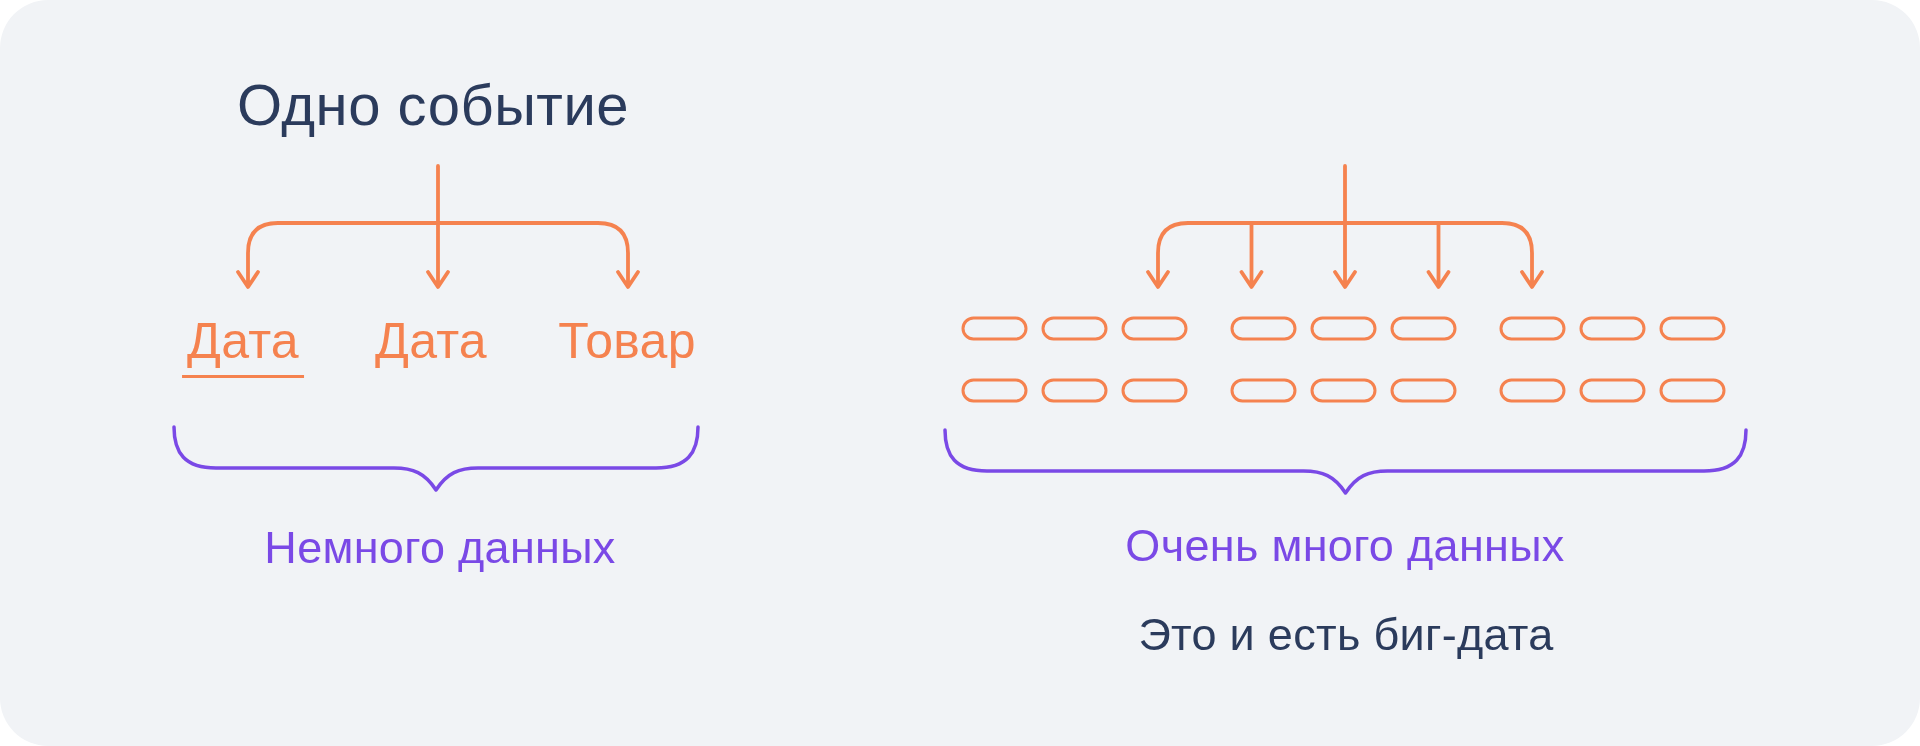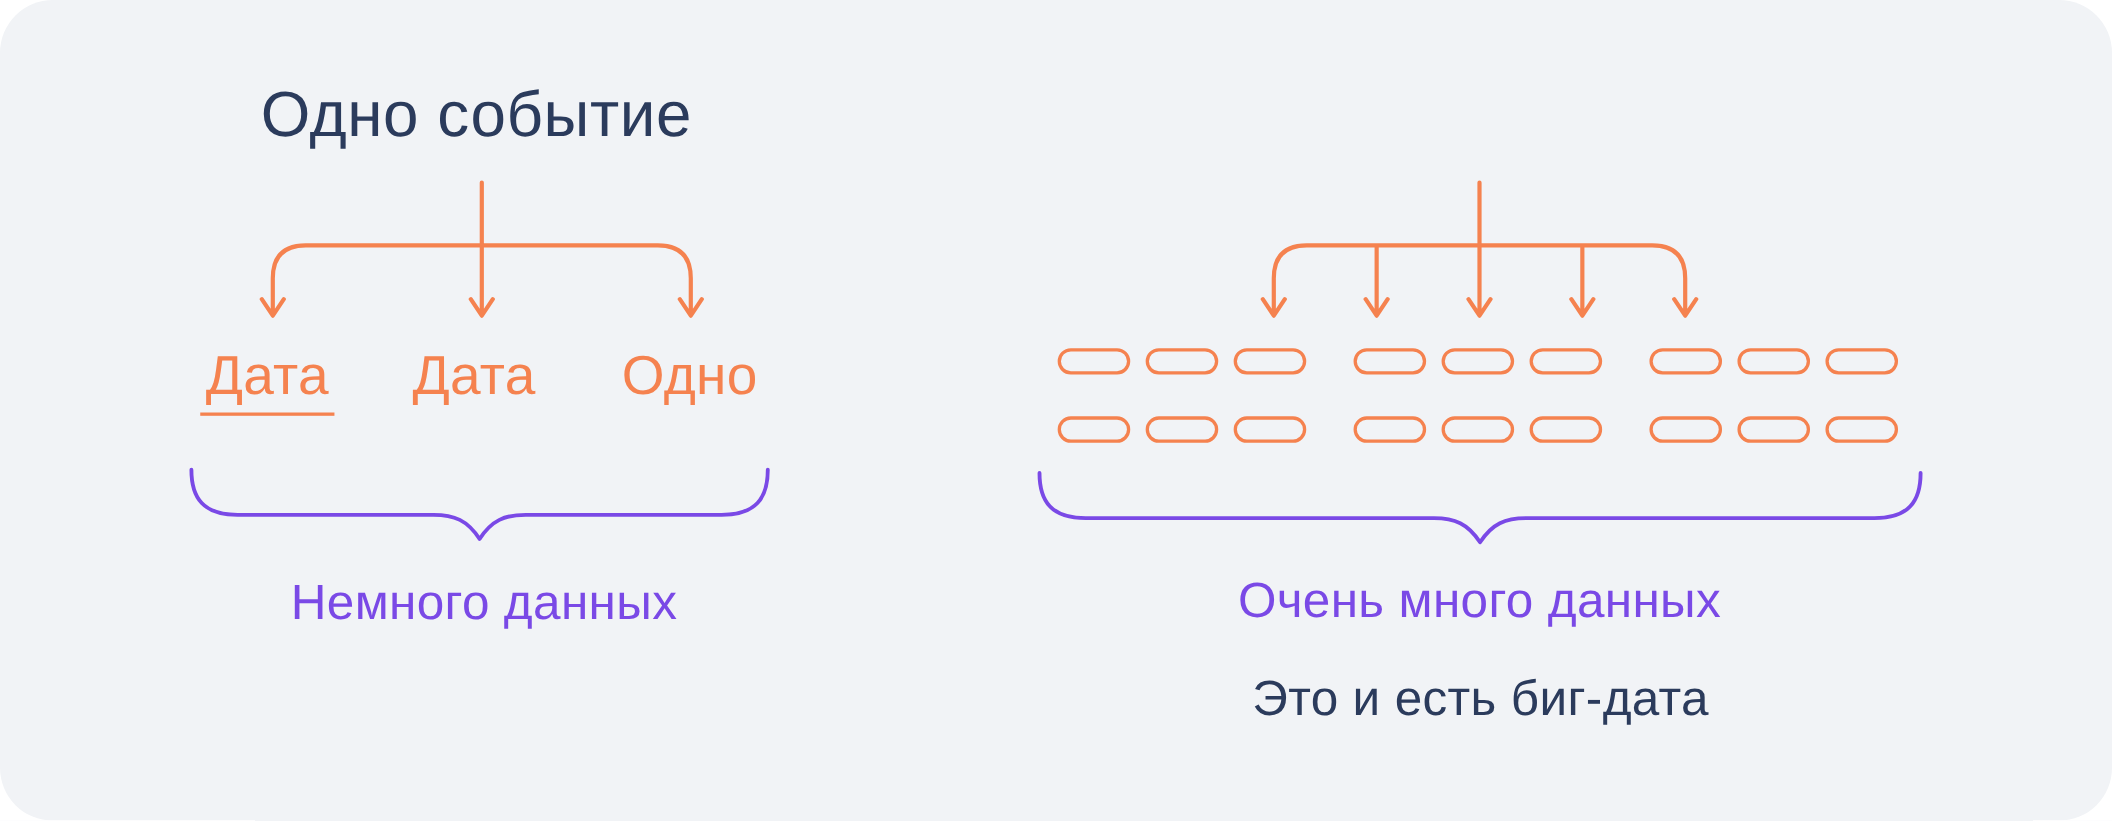--- a/index.html
+++ b/index.html
@@ -67,21 +67,21 @@
 <body>
 
 <div class="stage">
   <div class="card"></div>
 
   <div class="txt title" style="left:433px; top:76px;">Одно событие</div>
 
   <div id="fields-container">
       <span class="field underlined" style="left: 243px; top: 316px;">Дата</span>
       <span class="field" style="left: 431px; top: 316px;">Дата</span>
-      <span class="field" style="left: 627px; top: 316px;">Одно</span>
+      <span class="field" style="left: 627px; top: 316px;">Товар</span>
     </div>
 
   <div class="txt caption-purple" style="left:440px; top:525px;text-align:right;">Немного данных</div>
   <div class="txt caption-navy" style="left:1346px; top:612px;">Это и есть биг-дата</div>
   <div class="txt caption-purple" style="left:1345px; top:523px;">Очень много данных</div>
 
   <svg class="overlay" viewBox="0 0 1920 746" fill="none">
     <path id="fan-left" stroke-width="3.8" stroke-linecap="round" stroke-linejoin="round" d="M 248 284 L 248 253 Q 248 223 278 223 L 598 223 Q 628 223 628 253 L 628 284 M 438 166 L 438 284 M 238 272 L 248 287 L 258 272 M 428 272 L 438 287 L 448 272 M 618 272 L 628 287 L 638 272" stroke="#F5824F"></path>
     <path id="fan-right" stroke-width="3.8" stroke-linecap="round" stroke-linejoin="round" d="M 1158 284 L 1158 253 Q 1158 223 1188 223 L 1502 223 Q 1532 223 1532 253 L 1532 284 M 1345 166 L 1345 284 M 1251.5 223 L 1251.5 284 M 1438.5 223 L 1438.5 284 M 1148 272 L 1158 287 L 1168 272 M 1241.5 272 L 1251.5 287 L 1261.5 272 M 1335 272 L 1345 287 L 1355 272 M 1428.5 272 L 1438.5 287 L 1448.5 272 M 1522 272 L 1532 287 L 1542 272" stroke="#F5824F"></path>
     <g id="pill-grid">

